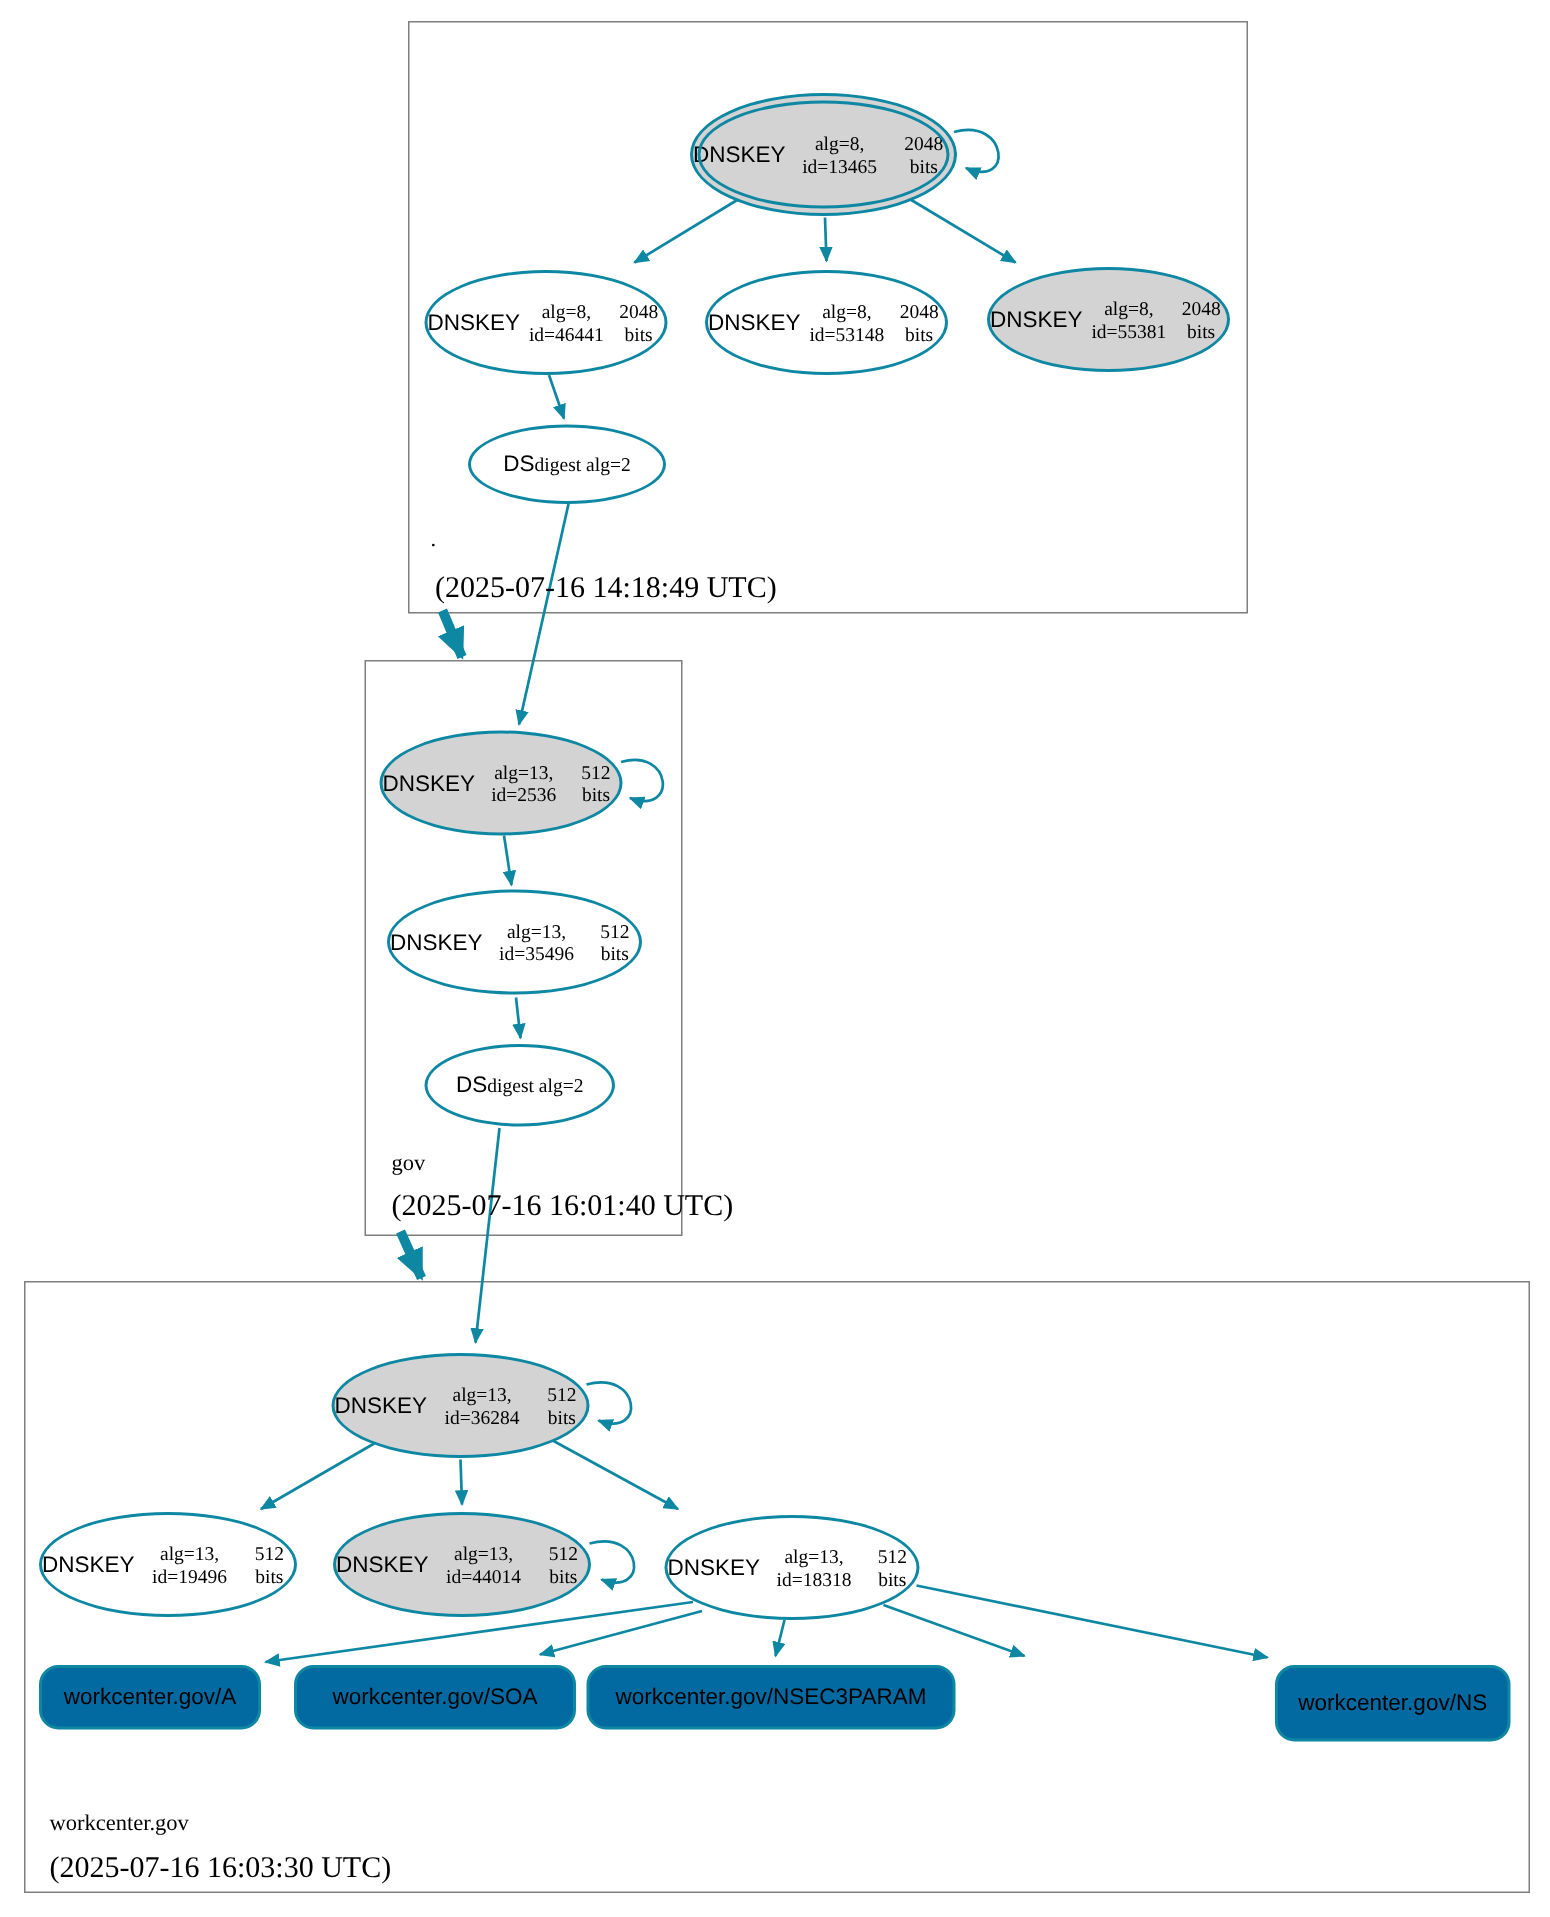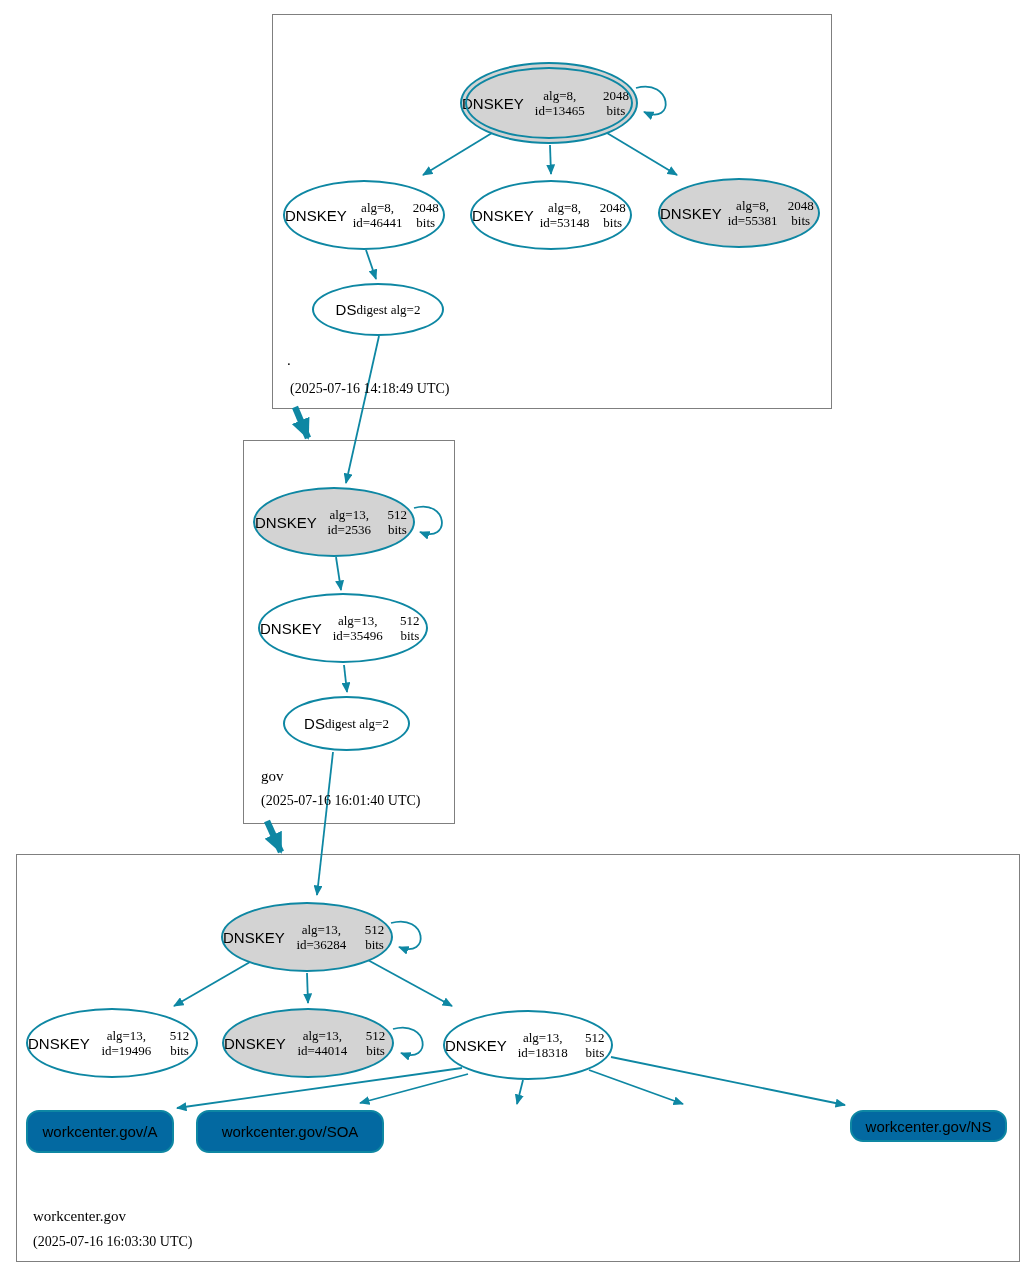--- a/index.html
+++ b/index.html
@@ -57,21 +57,21 @@
     font-size:15px;color:#000;
   }
   .zone-label{
     position:absolute;z-index:3;
     font-family:"Liberation Serif",serif;
     font-size:15px;color:#000;
   }
   .zone-ts{
     position:absolute;z-index:3;
     font-family:"Liberation Serif",serif;
-    font-size:14px;color:#000;text-align:center;
+    font-size:20px;color:#000;text-align:center;
   }
 </style>
 </head>
 <body>
 
 <div class="canvas">
 
   <div class="zone-box" style="left:272px;top:14px;width:558px;height:393px;"></div>
   <div class="zone-box" style="left:243px;top:440px;width:210px;height:382px;"></div>
   <div class="zone-box" style="left:16px;top:854px;width:1002px;height:406px;"></div>
@@ -195,20 +195,23 @@
     <div class="nd">alg=13, id=18318</div>
     <div class="nd">512 bits</div>
   </div>
 
   <div class="node rrset" style="left:26px;top:1110px;width:148px;height:43px;">
     <div>workcenter.gov/A</div>
   </div>
   <div class="node rrset" style="left:196px;top:1110px;width:188px;height:43px;">
     <div>workcenter.gov/SOA</div>
   </div>
-  <div class="node rrset" style="left:850px;top:1110px;width:157px;height:32px;">
+  <div class="node rrset" style="left:391px;top:1110px;width:246px;height:43px;">
+    <div>workcenter.gov/NSEC3PARAM</div>
+  </div>
+  <div class="node rrset" style="left:850px;top:1110px;width:157px;height:51px;">
     <div>workcenter.gov/NS</div>
   </div>
 
   <div class="zone-label" style="left:33px;top:1208px;">workcenter.gov</div>
   <div class="zone-ts" style="left:33px;top:1234px;">(2025-07-16 16:03:30 UTC)</div>
 
 </div>
 
 </body></html>

